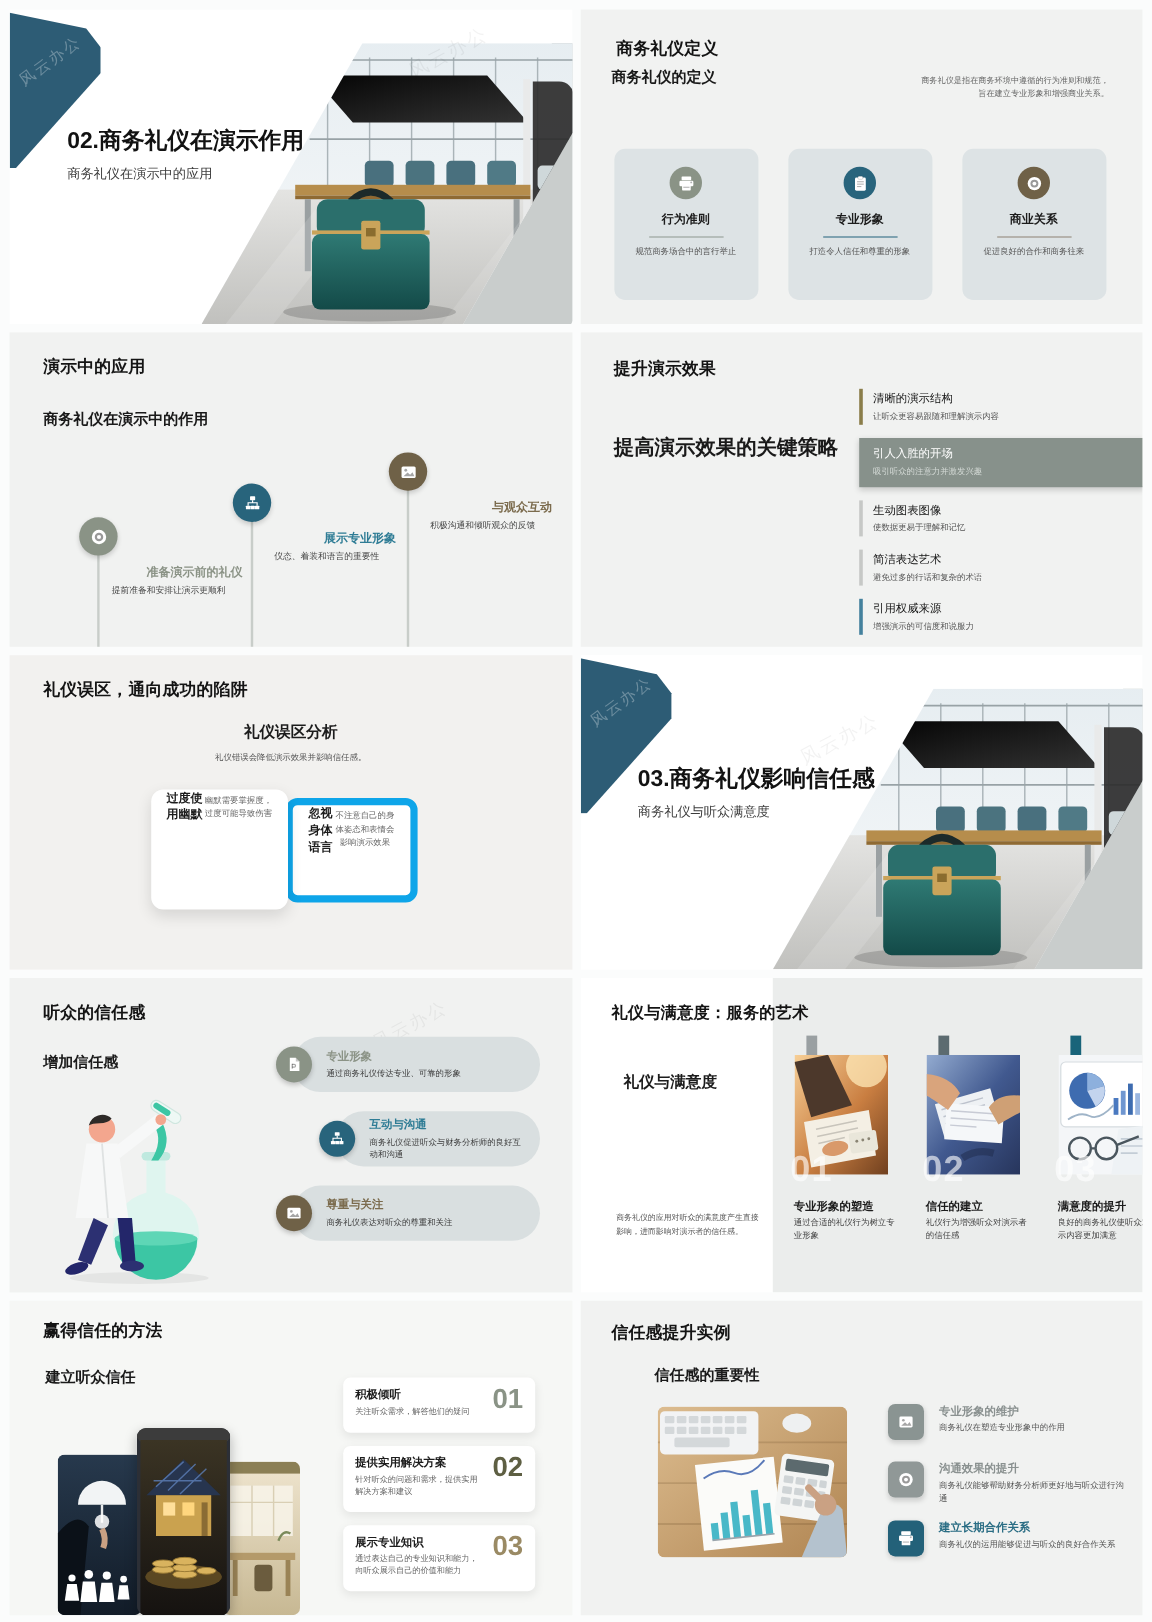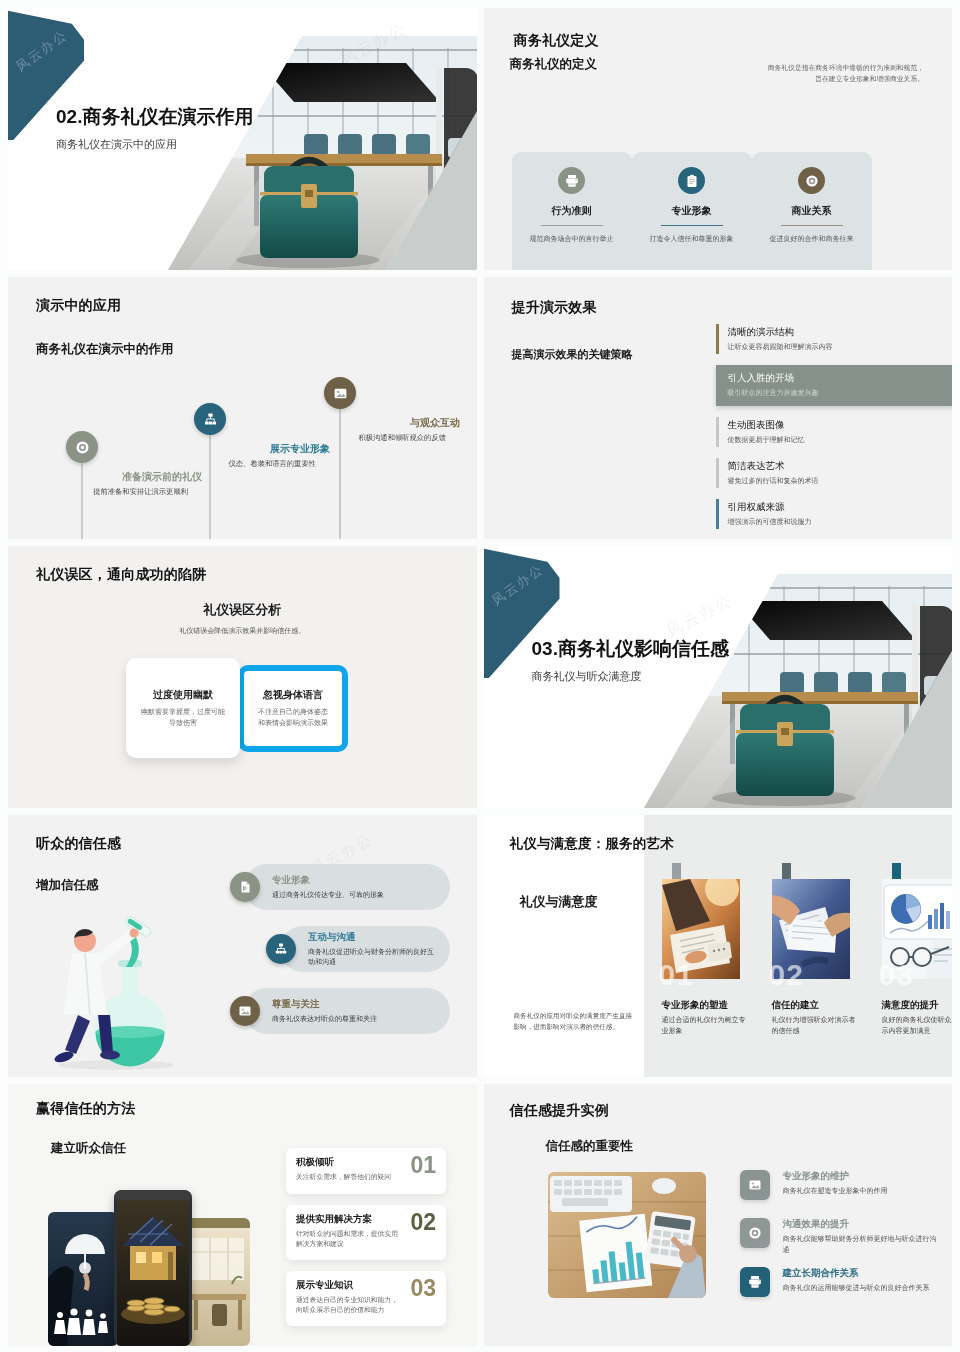--- a/index.html
+++ b/index.html
@@ -17,21 +17,21 @@
   .tblock{position:absolute;left:48px;z-index:3;}
   .tblock .ct{font-size:19px;font-weight:bold;color:#121212;}
   .tblock .cs{font-size:11px;color:#3c3c3c;margin-top:7px;font-family:Liberation Serif, serif;}
 
   .icirc{border-radius:50%;display:flex;align-items:center;justify-content:center;flex:none;}
   .bg-sage{background:#8a9386;}　.bg-teal{background:#28647c;}　.bg-brown{background:#6f6147;}
   .bg-sage{background:#8a9386;} .bg-teal{background:#28647c;} .bg-brown{background:#6f6147;}
 
   
   #s2 .intro{position:absolute;right:28px;top:54px;width:162px;font-size:6.8px;color:#666;text-align:right;line-height:1.65;}
-  #s2 .cards{position:absolute;left:28px;top:144px;display:flex;}
+  #s2 .cards{position:absolute;left:28px;top:116px;display:flex;gap:25px;}
   .card2{width:120px;height:126px;background:#dde3e5;border-radius:9px;display:flex;flex-direction:column;align-items:center;text-align:center;}
   .card2 .icirc{width:27px;height:27px;margin-top:15px;}
   .card2 .ct{font-size:10px;font-weight:bold;margin-top:10px;}
   .card2 .dv{width:62px;border-top:1px solid #9aa49e;margin-top:7px;}
   .card2 .dv.teal{border-color:#42788e;} .card2 .dv.brown{border-color:#9a9286;}
   .card2 .cd{font-size:7px;color:#555;margin-top:8px;padding:0 10px;line-height:1.5;}
 
   
   .ms{position:absolute;width:136px;}
   .ms .icirc{width:32px;height:32px;position:relative;z-index:2;box-shadow:0 2px 4px rgba(0,0,0,.18);}
@@ -46,21 +46,21 @@
   .strat{border-left:3px solid #c6c8c6;padding:2px 0 2px 9px;margin-bottom:11px;}
   .strat.b-olive{border-color:#8a7d4a;} .strat.b-teal{border-color:#44819d;}
   .strat .st{font-size:9.5px;font-weight:normal;color:#141414;}
   .strat .sd{font-size:7px;color:#555;margin-top:3px;}
   .strat.hl{background:#87918b;border-left:none;padding:7px 10px 8px 12px;box-shadow:0 2px 5px rgba(0,0,0,.18);}
   .strat.hl .st{color:#fff;} .strat.hl .sd{color:#d3d9d5;}
 
   
   #s5 .heading{position:absolute;left:0;width:100%;text-align:center;top:55px;font-size:13px;font-weight:bold;}
   #s5 .note{position:absolute;left:0;width:100%;text-align:center;top:80px;font-size:7px;color:#555;}
-  .mcard{position:absolute;background:#fff;border-radius:10px;display:flex;flex-direction:column;justify-content:center;text-align:center;padding:0 12px;box-sizing:border-box;}
+  .mcard{position:absolute;background:#fff;border-radius:10px;display:flex;flex-direction:row;justify-content:center;text-align:center;padding:0 12px;box-sizing:border-box;}
   #s5 .c1{left:118px;top:112px;width:114px;height:100px;box-shadow:0 5px 12px rgba(0,0,0,.12);z-index:2;}
   #s5 .c2{left:230px;top:119px;width:110px;height:87px;border:6px solid #0ea5e9;}
   .mcard .ct{font-size:10px;font-weight:bold;}
   .mcard .cd{font-size:7px;color:#666;margin-top:5px;line-height:1.55;}
 
   
   .pill{position:absolute;background:#d9dfe0;border-radius:23px;display:flex;align-items:center;height:46px;}
   .pill .icirc{width:30px;height:30px;margin-left:-14px;box-shadow:0 2px 4px rgba(0,0,0,.22);}
   .pill .txt{margin-left:12px;margin-right:12px;}
   .pill .pt{font-size:9.5px;font-weight:bold;}
@@ -272,21 +272,21 @@
       </div>
       <div class="mtx">
           <div class="mt tc-brown">与观众互动</div>
       <div class="md">积极沟通和倾听观众的反馈</div>
         </div>
     </div>
   </div>
 
   <div class="slide" id="s4">
     <div class="sl-title" style="left:28px;top:22px">提升演示效果</div>
-    <div class="sl-sub" style="left:28px;top:70px;font-size:11px">提高演示效果的关键策略</div>
+    <div class="sl-sub" style="left:28px;top:84px;font-size:17px">提高演示效果的关键策略</div>
     <div class="list">
       <div class="strat b-olive">
         <div class="st">清晰的演示结构</div>
         <div class="sd">让听众更容易跟随和理解演示内容</div>
       </div>
       <div class="strat hl">
         <div class="st">引人入胜的开场</div>
         <div class="sd">吸引听众的注意力并激发兴趣</div>
       </div>
       <div class="strat">
@@ -490,21 +490,21 @@
           </svg>
       </div>
       <div class="num">03</div>
       <div class="ft">满意度的提升</div>
       <div class="fd">良好的商务礼仪使听众对演示内容更加满意</div>
     </div>
   </div>
 
   <div class="slide" id="s9">
     <div class="sl-title" style="left:28px;top:16px">赢得信任的方法</div>
-    <div class="sl-sub" style="left:43px;top:56px">建立听众信任</div>
+    <div class="sl-sub" style="left:30px;top:56px">建立听众信任</div>
 
     <div class="ph ph1">
       <svg width="70" height="134" viewBox="0 0 70 134">
           <defs>
             <linearGradient id="u1" x1="0" y1="0" x2="0" y2="1">
               <stop offset="0" stop-color="#27394d"></stop>
               <stop offset="1" stop-color="#121c28"></stop>
             </linearGradient>
           </defs>
           <rect width="70" height="134" fill="url(#u1)"></rect>

